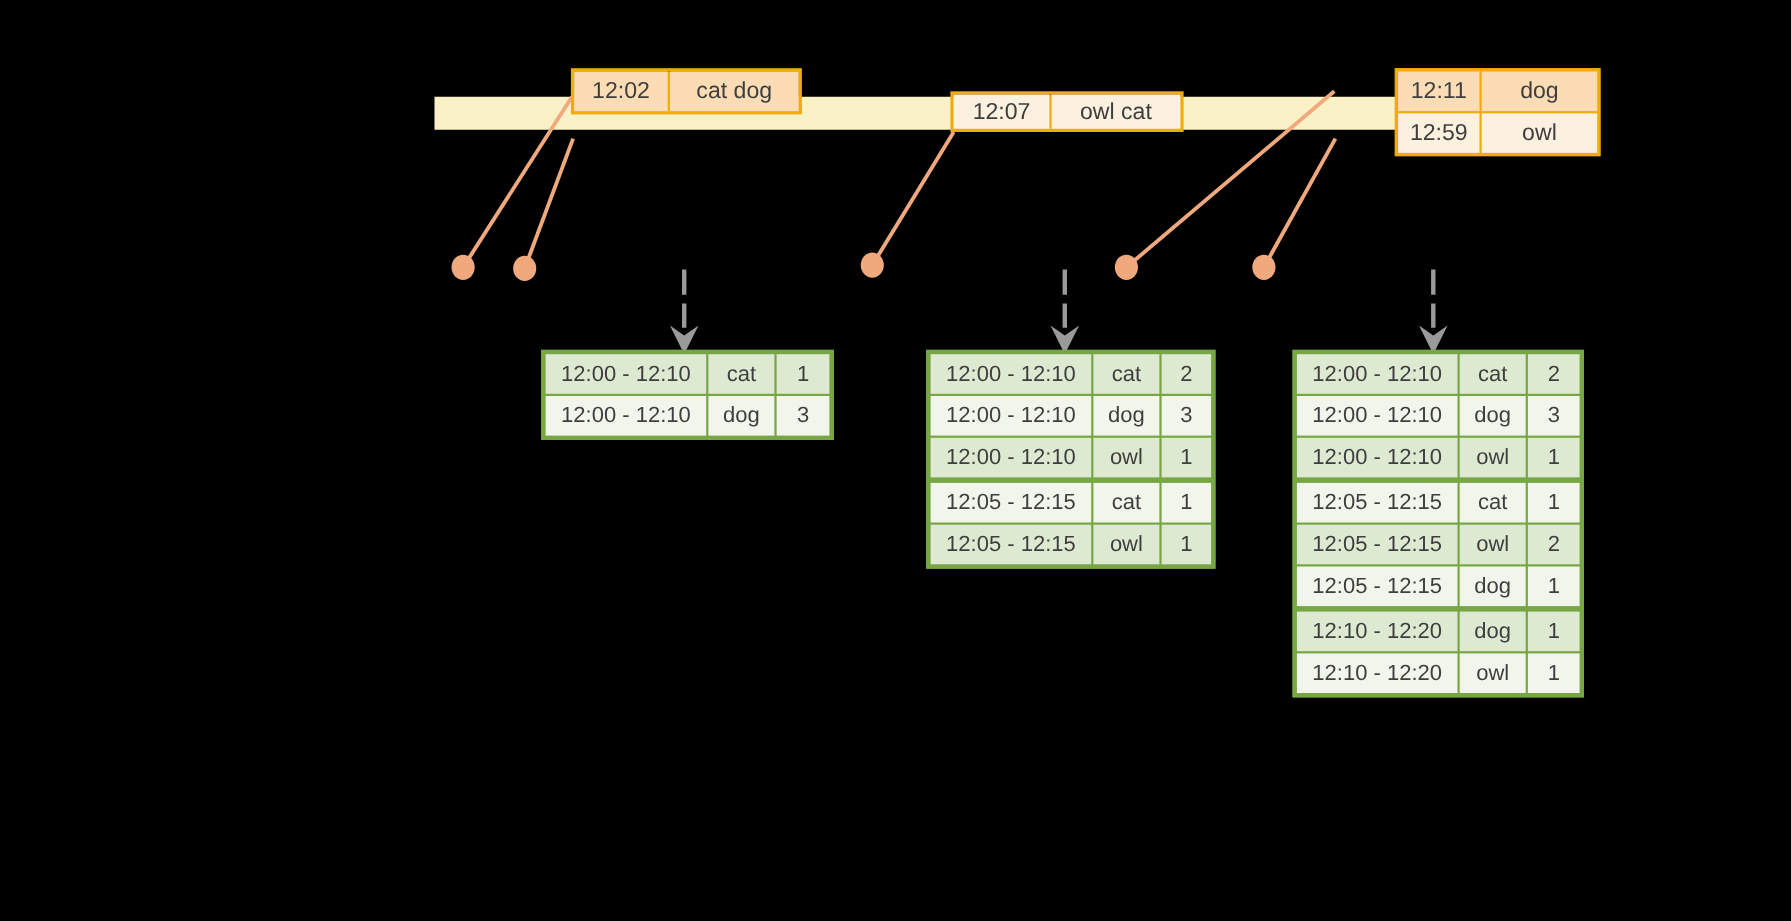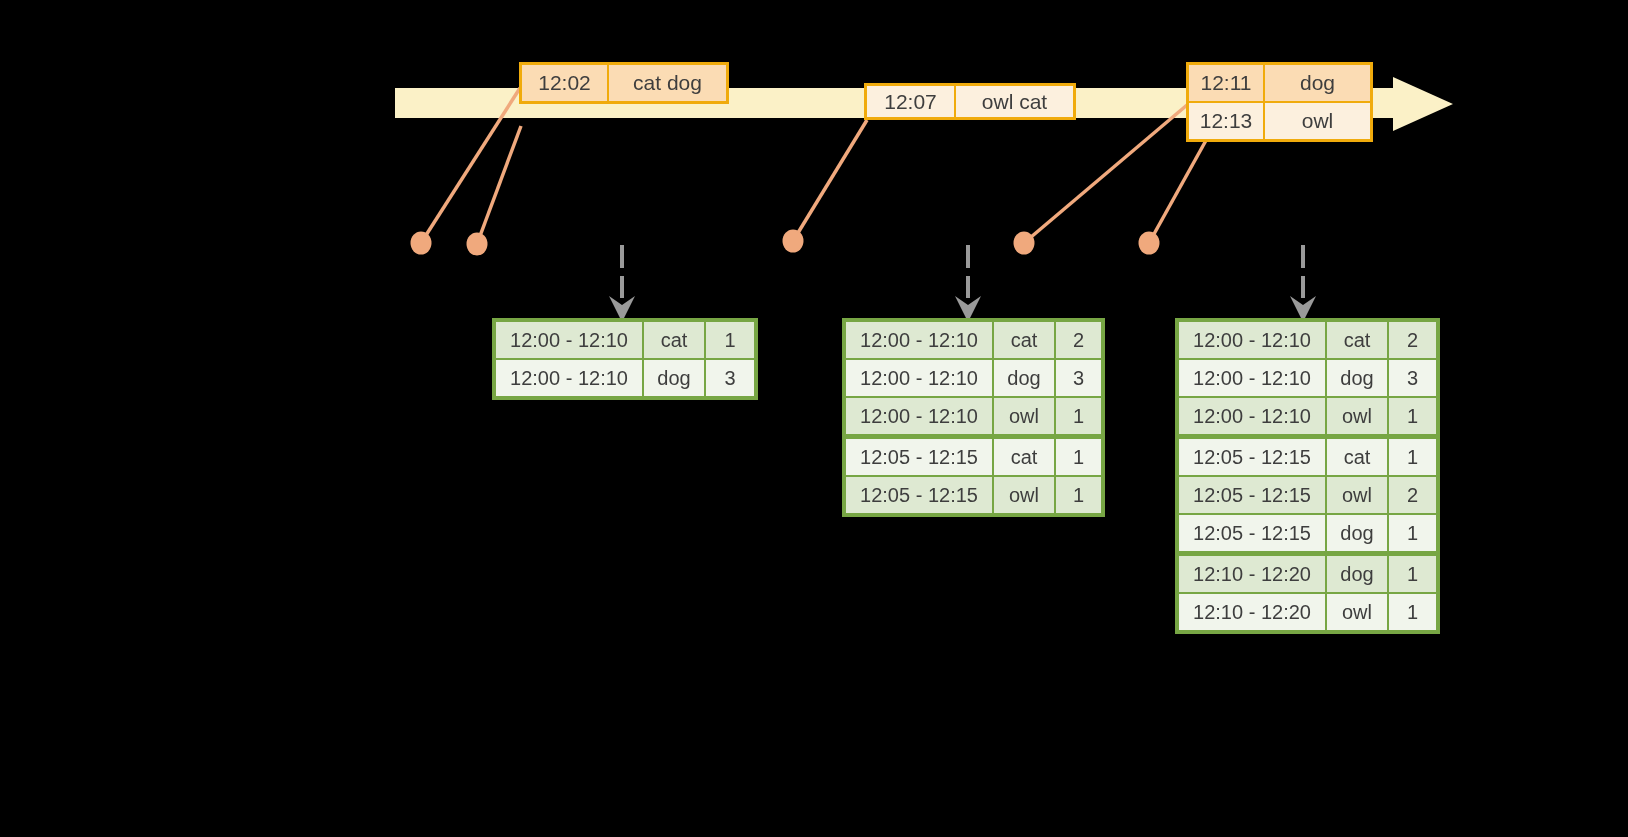--- a/index.html
+++ b/index.html
@@ -72,27 +72,27 @@
         <div class="ecell tint-dark">12:02</div>
         <div class="ecell tint-dark">cat dog</div>
       </div>
     </div>
   <div class="ebox" id="ebox1" style="left:864px;top:83px;width:206px;text-align:right;--c1:87px;--rh:31px;">
       <div class="erow">
         <div class="ecell tint-light">12:07</div>
         <div class="ecell tint-light">owl cat</div>
       </div>
     </div>
-  <div class="ebox" id="ebox2" style="left:1186px;top:62px;width:181px;--c1:74px;">
+  <div class="ebox" id="ebox2" style="left:1268px;top:62px;width:181px;--c1:74px;">
       <div class="erow">
         <div class="ecell tint-dark">12:11</div>
         <div class="ecell tint-dark">dog</div>
       </div>
       <div class="erow">
-        <div class="ecell tint-light">12:13</div>
+        <div class="ecell tint-light">12:59</div>
         <div class="ecell tint-light">owl</div>
       </div>
     </div>
 
   <div class="rtable" id="rtable0" style="left:492px;top:318px;width:258px;">
       <div class="rgroup">
         <div class="rrow row-dark">
           <div class="rcell">12:00 - 12:10</div>
           <div class="rcell">cat</div>
           <div class="rcell">1</div>

